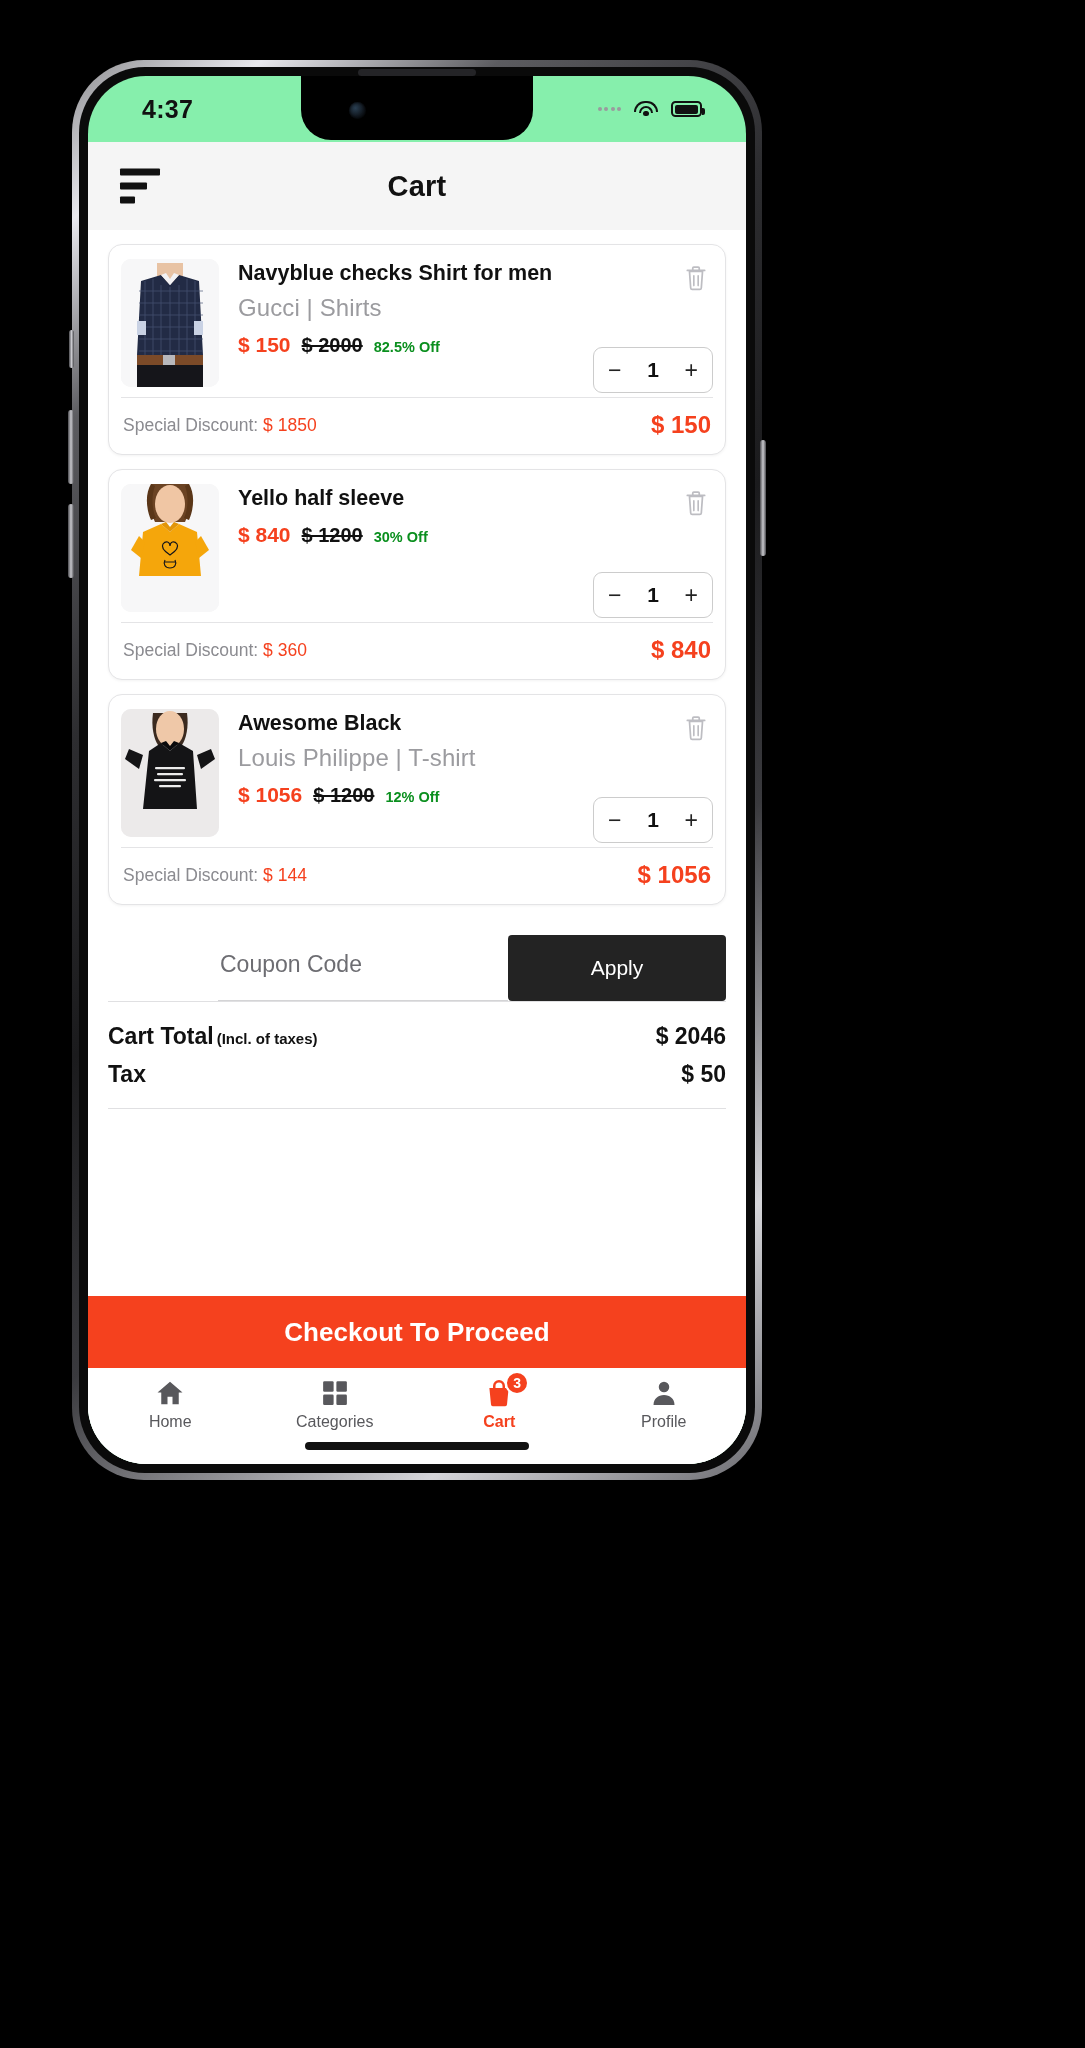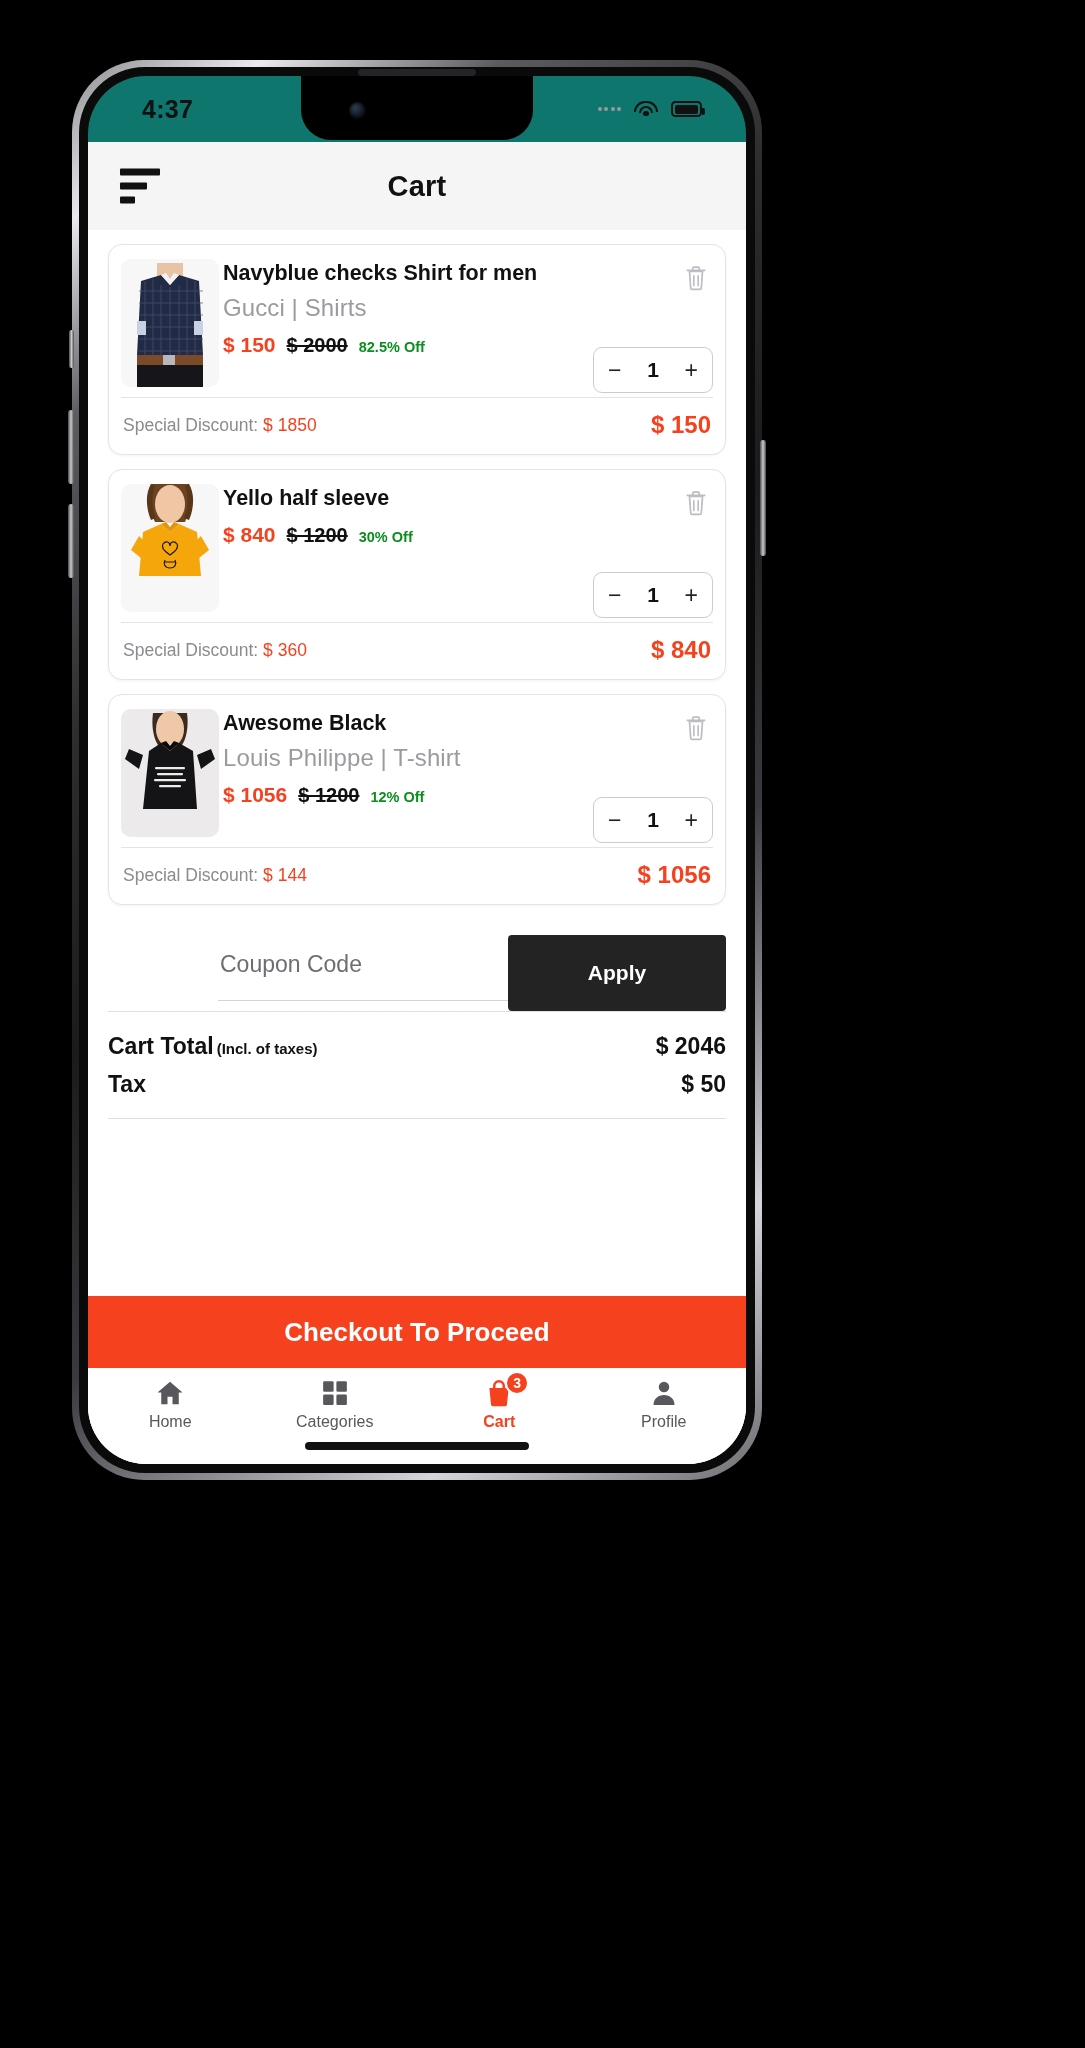--- a/index.html
+++ b/index.html
@@ -21,21 +21,21 @@
   }
   #phone-inner{
     width:100%; height:100%;
     background:#0a0a0a;
     border-radius:66px;
     padding:9px;
   }
   #screen{
     position:relative;
     width:100%; height:100%;
-    background:#0f766e;
+    background:#86efac;
     border-radius:58px;
     overflow:hidden;
   }
 
   
   .side-btn{ position:absolute; background:linear-gradient(90deg,#4a4a4e,#c9c9ce,#4a4a4e); border-radius:3px; }
   #btn-silent{ left:-3px; top:270px; width:5px; height:38px; }
   #btn-volup{ left:-4px; top:350px; width:6px; height:74px; }
   #btn-voldn{ left:-4px; top:444px; width:6px; height:74px; }
   #btn-power{ right:-4px; top:380px; width:6px; height:116px;
@@ -103,21 +103,21 @@
 
   
   .product-card{
     margin:14px 20px 0 20px;
     background:#fff;
     border:1px solid #e4e4e6;
     border-radius:14px;
     box-shadow:0 1px 3px rgba(0,0,0,.05);
     overflow:hidden;
   }
-  .card-top{ display:flex; padding:14px 12px 10px 12px; gap:4px; }
+  .card-top{ display:flex; padding:14px 12px 10px 12px; gap:19px; }
   .thumb{
     width:98px; height:128px; flex:none;
     border-radius:10px; overflow:hidden;
     background:#f4f4f5; position:relative;
   }
   .thumb svg{ display:block; width:100%; height:100%; }
   .card-info{ flex:1; min-width:0; padding-top:2px; position:relative; }
   .prod-title{ font-size:21.5px; font-weight:700; color:#111; line-height:1.2;
                padding-right:42px; white-space:nowrap; overflow:hidden; text-overflow:clip; }
   .prod-sub{ font-size:24px; color:#9b9b9f; margin-top:7px; letter-spacing:.1px; }
@@ -145,23 +145,23 @@
 
   
   #coupon-section{ display:flex; align-items:flex-start; justify-content:flex-end;
                    padding:30px 20px 0 20px; }
   #coupon-field{ flex:1; max-width:290px; padding-top:12px; }
   #coupon-input{ width:100%; border:none; outline:none;
                  border-bottom:1px solid #d4d4d6; background:transparent;
                  font-family:inherit; font-size:23px; color:#5c5c60;
                  padding:4px 2px 22px 2px; }
   #coupon-input::placeholder{ color:#6d6d72; }
-  #apply-btn{ width:218px; height:76px; background:#232323; color:#fff;
+  #apply-btn{ width:218px; height:66px; background:#232323; color:#fff;
               border:none; border-radius:4px; font-family:inherit;
-              font-size:21px; font-weight:700; cursor:pointer; }
+              font-size:21px; font-weight:400; cursor:pointer; }
 
   
   #totals{ padding:0 20px; }
   #totals .hr{ height:1px; background:#e0e0e2; }
   .tot-row{ display:flex; align-items:baseline; justify-content:space-between; }
   #row-cart-total{ padding:21px 0 2px 0; }
   #row-tax{ padding:9px 0 20px 0; }
   #row-grand{ padding:20px 0 0 0; }
   .tot-label{ font-size:23px; font-weight:700; color:#111; }
   .tot-note{ font-size:15px; font-weight:700; color:#111; margin-left:3px; }

